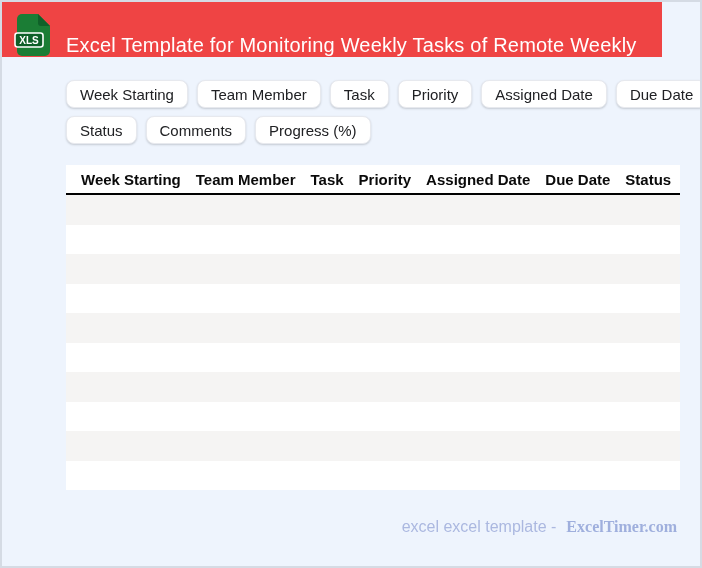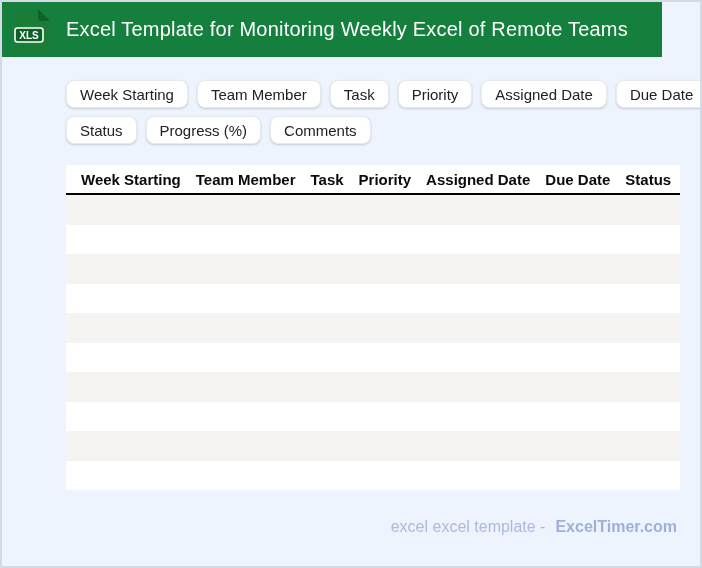--- a/index.html
+++ b/index.html
@@ -2,21 +2,21 @@
 <html><head>
 <meta charset="utf-8">
 <style>
   html,body { margin:0; padding:0; background:#ffffff; font-family:"Liberation Sans", sans-serif; }
   .canvas {
     position:relative; width:702px; height:568px; box-sizing:border-box;
     background:#eef4fd; border:2px solid #d5dbe4; overflow:hidden;
   }
   .app-header {
     position:absolute; left:0px; top:0px; width:660px; height:55px;
-    background:#15803d; display:flex; align-items:center;
+    background:#ef4444; display:flex; align-items:flex-end;
   }
   .file-icon { margin-left:12px; flex:0 0 auto; display:block; }
   .page-title {
     color:#ffffff; font-size:20px; font-weight:500; margin:0 0 0 14px;
     white-space:nowrap; letter-spacing:0.2px;
   }
   .chips { position:absolute; left:64px; top:78px; display:flex; flex-direction:column; gap:8px; }
   .chip-row { display:flex; gap:9px; }
   .chip {
     background:#ffffff; border:1px solid #e7e9ee; border-radius:8px;
@@ -30,35 +30,35 @@
     background:#ffffff; height:30px; align-items:center;
     border-bottom:2px solid #000000; overflow:hidden;
   }
   .th { font-weight:bold; font-size:15px; white-space:nowrap; color:#0a0a0a; flex:0 0 auto; }
   .tbody .trow { height:29.5px; background:#ffffff; }
   .tbody .trow:nth-child(odd) { background:#f5f4f3; }
   .footer {
     position:absolute; right:23px; top:516px; font-size:16px;
     color:#abb8e0; white-space:nowrap;
   }
-  .footer a { color:#9fafdd; font-weight:bold; text-decoration:none; margin-left:10px; }
+  .footer a { color:#9fafdd; font-weight:bold; text-decoration:none; margin-left:10px;font-family:Liberation Serif, serif; }
 </style>
 </head>
 <body>
 
 <div class="canvas">
 
   <div class="app-header">
     <svg class="file-icon" width="38" height="44" viewBox="0 0 38 44" aria-hidden="true">
       <path d="M8 1 h16 l12 12 v25 a5 5 0 0 1 -5 5 H8 a5 5 0 0 1 -5 -5 V6 a5 5 0 0 1 5 -5 z" fill="#1b7d35"></path>
       <path d="M24 1 l12 12 h-9 a3 3 0 0 1 -3 -3 z" fill="#0f6129"></path>
       <rect x="1" y="20" width="28" height="14" rx="2.5" fill="#0d5f28" stroke="#ffffff" stroke-width="1.6"></rect>
       <text x="15" y="31" text-anchor="middle" font-size="10" font-weight="bold" font-family="Liberation Sans, sans-serif" fill="#ffffff">XLS</text>
     </svg>
-    <h1 class="page-title">Excel Template for Monitoring Weekly Excel of Remote Teams</h1>
+    <h1 class="page-title">Excel Template for Monitoring Weekly Tasks of Remote Weekly</h1>
   </div>
 
   <div class="chips">
     <div class="chip-row">
 
         <button class="chip">Week Starting</button>
 
         <button class="chip">Team Member</button>
 
         <button class="chip">Task</button>
@@ -66,23 +66,23 @@
         <button class="chip">Priority</button>
 
         <button class="chip">Assigned Date</button>
 
         <button class="chip">Due Date</button>
       </div>
     <div class="chip-row">
 
         <button class="chip">Status</button>
 
+        <button class="chip">Comments</button>
+
         <button class="chip">Progress (%)</button>
-
-        <button class="chip">Comments</button>
       </div>
   </div>
 
   <div class="task-table">
     <div class="thead">
 
         <div class="th">Week Starting</div>
 
         <div class="th">Team Member</div>
 

